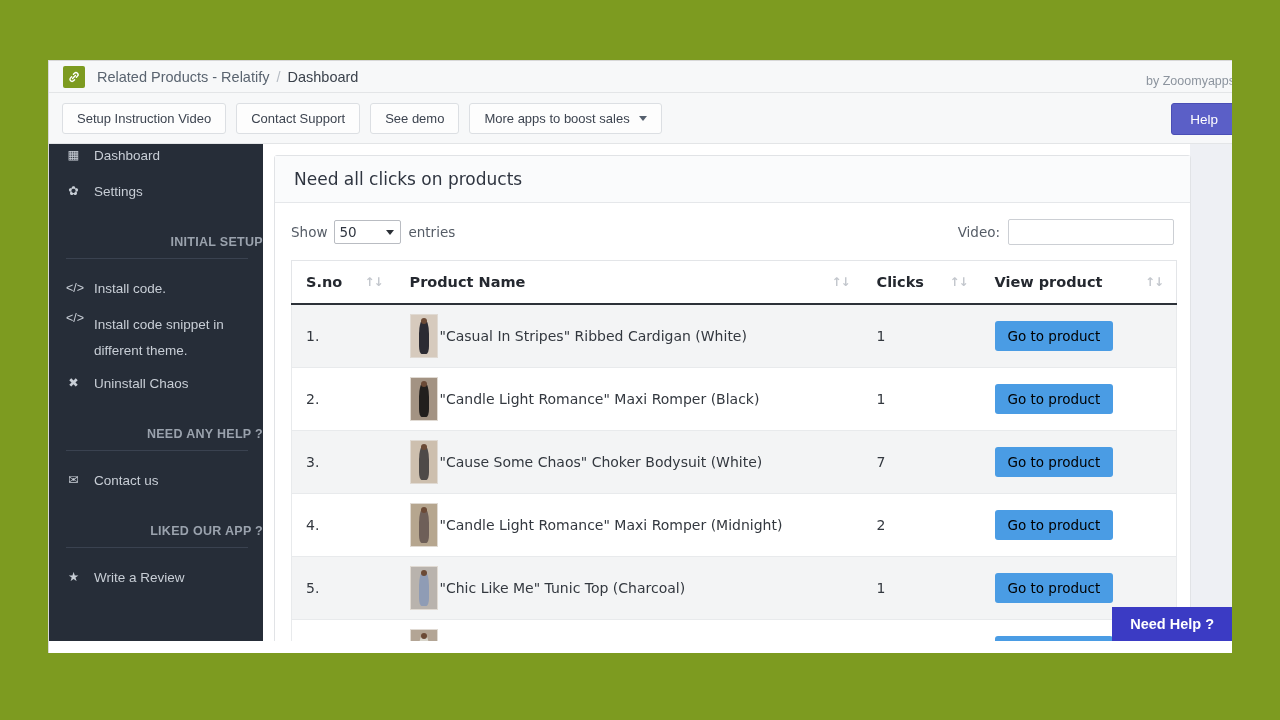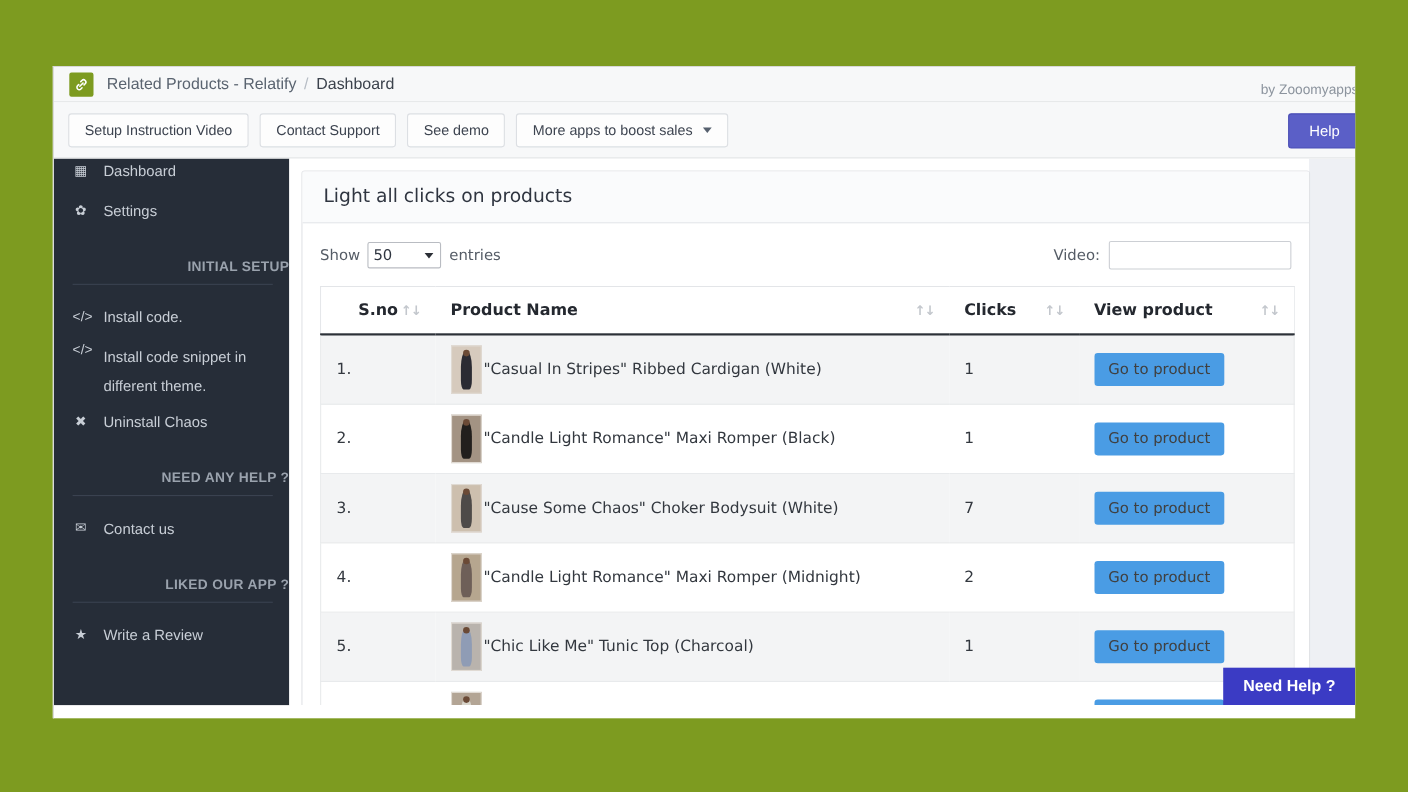--- a/index.html
+++ b/index.html
@@ -269,21 +269,21 @@
     font-size: 14.5px;
     color: #24282f;
     font-weight: bold;
     padding: 13px 14px;
     border-bottom: 2px solid #2c3138;
     border-top: 1px solid #e3e5e8;
     position: relative;
     background: #ffffff;
     vertical-align: middle;
   }
-  table.dt th.c-sno { width: 104px; border-left: 1px solid #e3e5e8; text-align: center; }
+  table.dt th.c-sno { width: 104px; border-left: 1px solid #e3e5e8; }
   table.dt th.c-name { width: 467px; }
   table.dt th.c-clicks { width: 118px; }
   table.dt th.c-view { width: 196px; border-right: 1px solid #e3e5e8; }
   .sort-ic {
     position: absolute;
     right: 13px; top: 50%;
     transform: translateY(-50%);
     color: #c3c7cd;
     font-size: 12px;
     letter-spacing: -1px;
@@ -328,21 +328,21 @@
   .pname-text { font-size: 14px; color: #33383f; white-space: nowrap; }
   .go-btn {
     display: inline-flex;
     align-items: center;
     justify-content: center;
     height: 30px;
     padding: 0 13px;
     background: #4a9ce4;
     border: none;
     border-radius: 3px;
-    color: #404040;
+    color: #000000;
     font-size: 13.5px;
     font-family: "DejaVu Sans", sans-serif;
     cursor: pointer;
   }
 
   
   .need-help {
     position: absolute;
     right: 0px; bottom: 0px;
     background: #3b3bc4;
@@ -441,21 +441,21 @@
         <span class="si-label">Write a Review</span>
       </div>
 
     </div>
 
     <div class="main">
       <div class="main-scrollpad"></div>
 
       <div class="card">
         <div class="card-header">
-          <span class="card-title">Light all clicks on products</span>
+          <span class="card-title">Need all clicks on products</span>
         </div>
 
         <div class="card-body">
 
           <div class="dt-controls">
             <div class="dt-length">
               <span>Show</span>
               <div class="dt-select">
                 <span>50</span>
                 <span class="sel-caret"></span>

